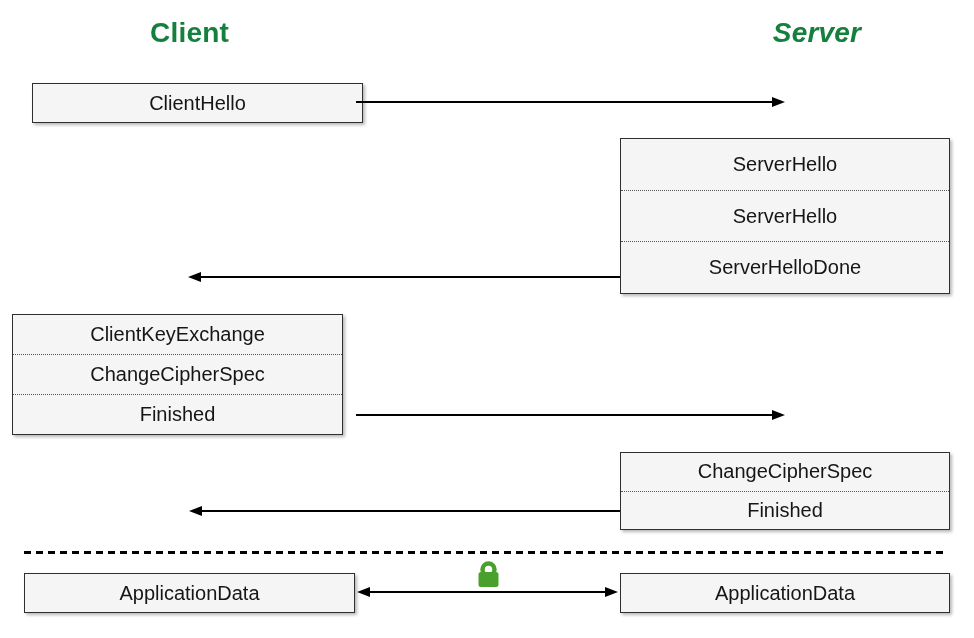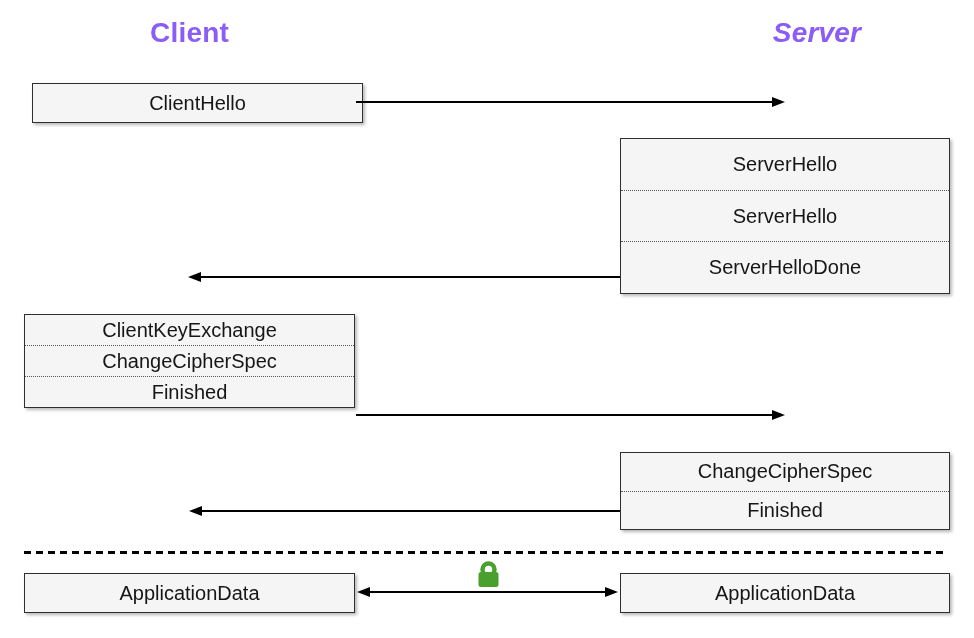--- a/index.html
+++ b/index.html
@@ -12,21 +12,21 @@
     overflow: hidden;
   }
   .canvas { position: absolute; inset: 0; width: 974px; height: 638px; }
 
   .col-header {
     position: absolute;
     top: 17px;
     font-size: 28px;
     font-weight: bold;
     text-align: center;
-    color: #8b5cf6;
+    color: #15803d;
     letter-spacing: 0.2px;
   }
   .col-header.client { left: 24px; width: 331px; }
   .col-header.server { left: 652px; width: 330px; font-style: italic; }
 
   .msg-box {
     position: absolute;
     background: #f5f5f5;
     border: 1.5px solid #2f2f2f;
     box-shadow: 2px 2px 3px rgba(0,0,0,0.28);
@@ -40,21 +40,21 @@
     justify-content: center;
     font-size: 20px;
     color: #161616;
     white-space: nowrap;
   }
   .msg-box .row + .row { border-top: 1.5px dotted #555; }
 
   
   #box-client-hello   { left: 24px;  top: 83px;  width: 331px; height: 40px; margin-left: 8px; }
   #box-server-flight1 { left: 620px; top: 138px; width: 330px; height: 156px; text-align: center; }
-  #box-client-flight  { left: 24px;  top: 314px; width: 331px; height: 94px; text-align: right; }
+  #box-client-flight  { left: 12px;  top: 314px; width: 331px; height: 121px; text-align: right; }
   #box-server-flight2 { left: 620px; top: 452px; width: 330px; height: 78px; }
   #box-appdata-client { left: 24px;  top: 573px; width: 331px; height: 40px; }
   #box-appdata-server { left: 620px; top: 573px; width: 330px; height: 40px; }
 
   
   .arrow { position: absolute; height: 10px; }
   .arrow .shaft {
     position: absolute; top: 4px; height: 2.2px; background: #000;
     left: 0; right: 0;
   }

